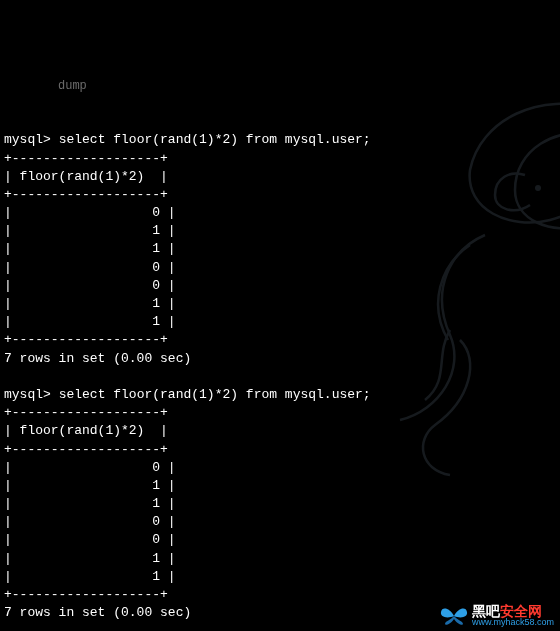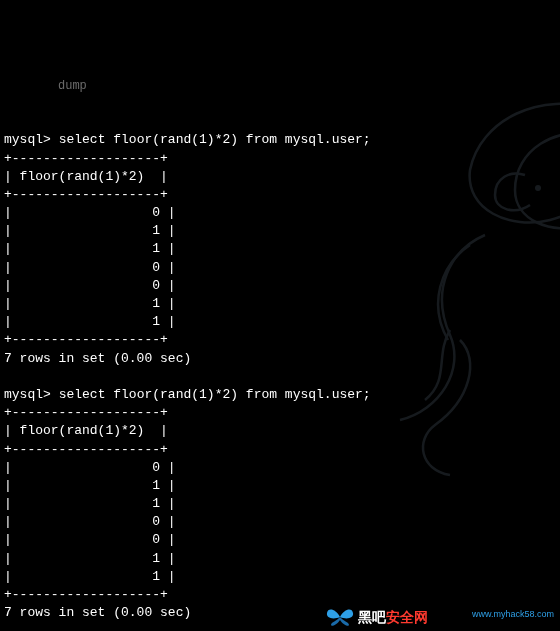--- a/index.html
+++ b/index.html
@@ -50,36 +50,35 @@
       display: flex;
       align-items: center;
       gap: 4px;
     }
     .wm-bfly {
       width: 28px;
       height: 20px;
     }
     .wm-text {
       display: flex;
-      flex-direction: row;
+      flex-direction: column;
       line-height: 1;
       white-space: nowrap;
     }
     .wm-cn {
       font-family: "Microsoft YaHei", sans-serif;
       font-size: 14px;
       font-weight: 700;
       color: #fff;
     }
     .wm-cn .accent { color: #ff3a2f; }
     .wm-url {
       font-family: Arial, sans-serif;
       font-size: 9px;
       color: #2e9fe6;
-      margin-left: 44px;
     }
   </style>
 </head>
 <body>
 
 
 
 <svg class="dragon-bg" viewBox="0 0 260 400">
   <g fill="none" stroke="#5a6a78" stroke-width="2.5">
     <path d="M260 30 C 200 10, 140 40, 130 90 C 125 130, 170 150, 210 140 C 250 130, 265 100, 260 70"></path>

